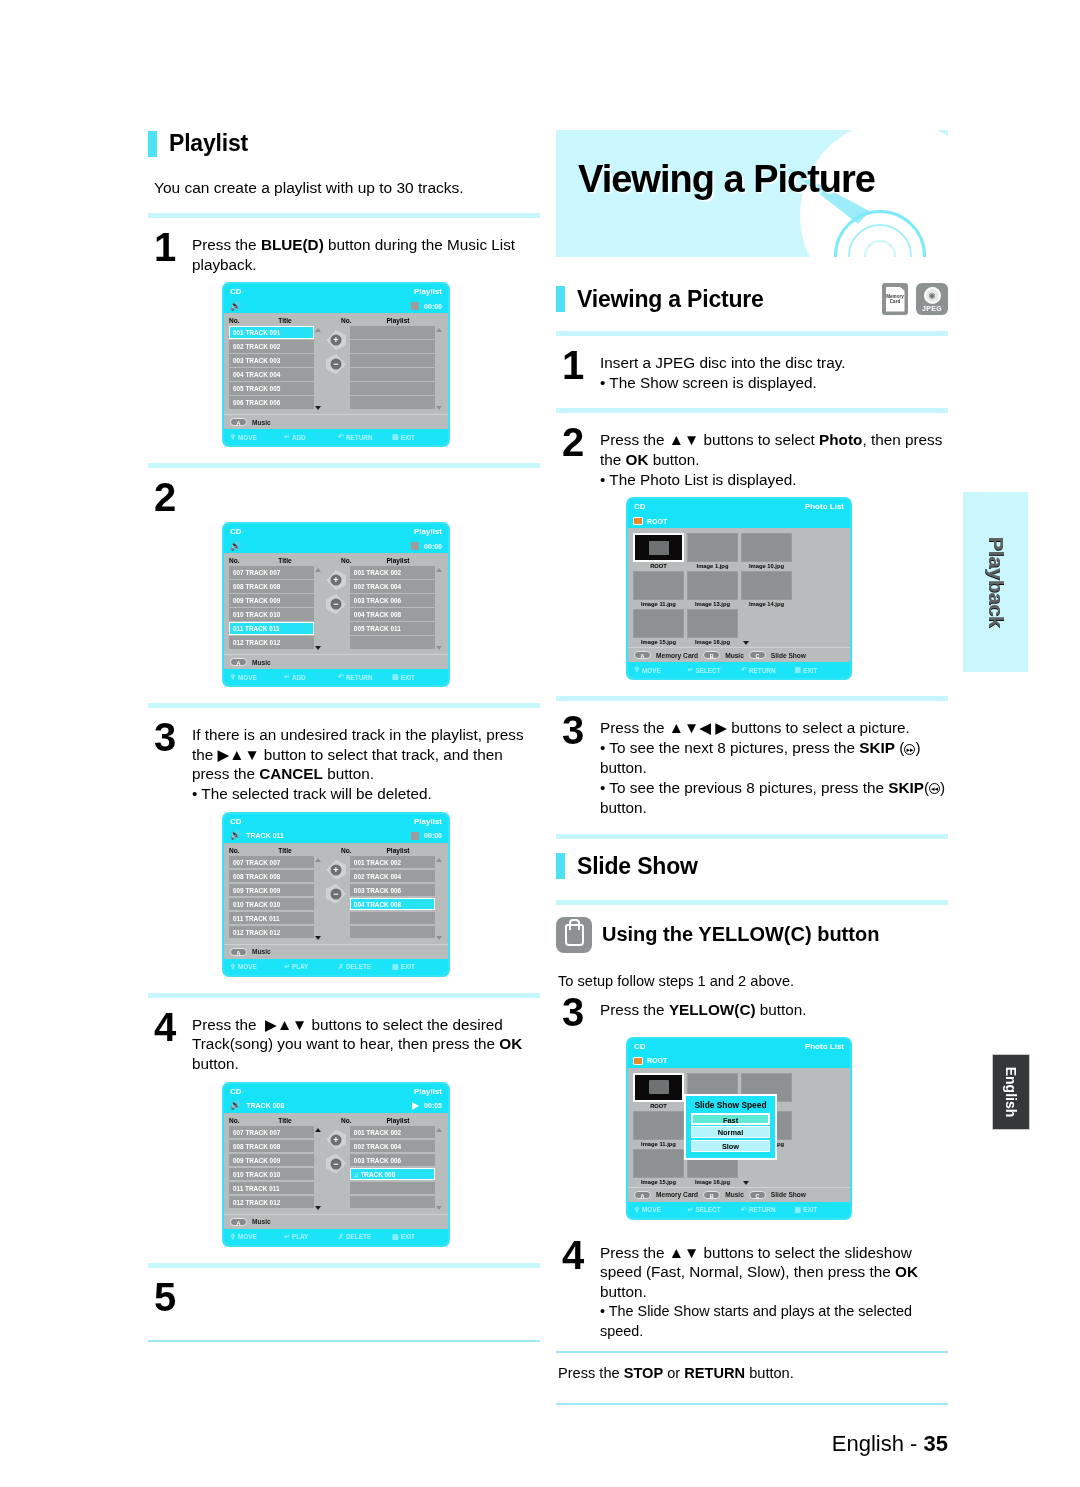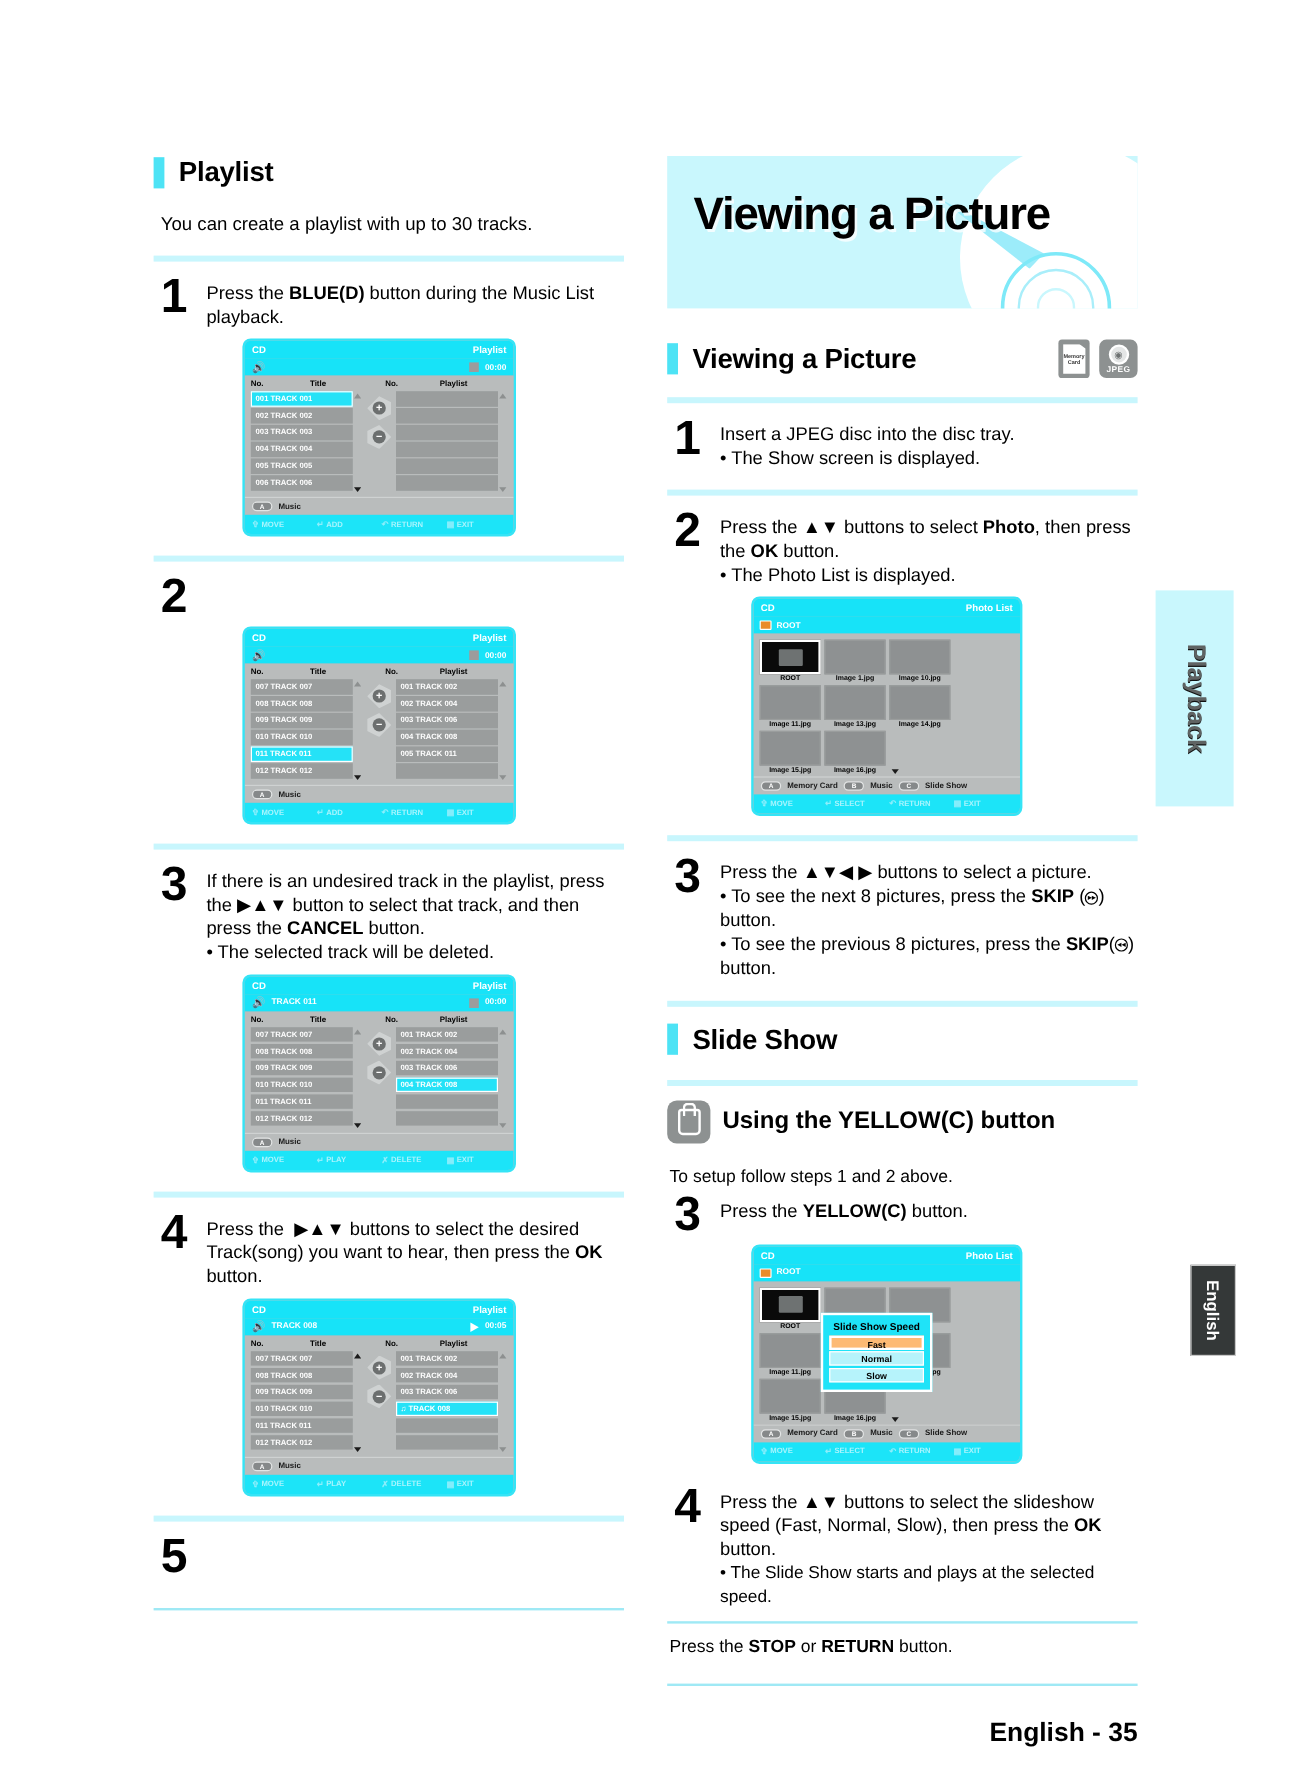--- a/index.html
+++ b/index.html
@@ -8,21 +8,21 @@
     width:1080px; height:1487px;
     background:#ffffff;
     font-family:"Liberation Sans", sans-serif;
     color:#000;
     position:relative;
     overflow:hidden;
   }
   .page { position:absolute; inset:0; }
 
   
-  .col-left  { position:absolute; left:128px;  top:130px; width:392px; }
+  .col-left  { position:absolute; left:148px;  top:130px; width:392px; }
   .col-right { position:absolute; left:556px;  top:130px; width:392px; }
 
   
   .sec-head { display:flex; align-items:center; gap:12px; margin:0 0 6px 0; }
   .sec-bar  { width:9px; height:26px; background:#4de3f5; flex:none; }
   .sec-title{ font-size:23px; font-weight:bold; letter-spacing:-.2px; }
 
   .intro { font-size:15.5px; margin:22px 0 0 6px; }
 
   .rule { height:5px; background:#c8f6fd; margin:16px 0 12px 0; }
@@ -170,21 +170,21 @@
   .popup {
     position:absolute; left:56px; top:26px; width:93px;
     background:#1fe3f8; border:2px solid #ffffff; padding:3px 5px 5px 5px;
   }
   .popup .ptitle { font-size:8.4px; font-weight:bold; color:#000; text-align:center; padding:1px 0 3px 0; }
   .popup .opt {
     background:#b6f3fb; border:1px solid #ffffff; color:#000;
     font-size:7.4px; font-weight:bold; text-align:center;
     height:12px; line-height:12px; margin-bottom:1.5px;
   }
-  .popup .opt.sel { background:#fdba74; border:2px solid #ffffff; }
+  .popup .opt.sel { background:#5eead4; border:2px solid #ffffff; }
 
   
   .banner {
     width:392px; height:127px; background:#c9f7fd; position:relative; overflow:hidden;
   }
   .banner .disc {
     position:absolute; right:-42px; top:-10px; width:190px; height:190px;
     border-radius:50%; background:#ffffff;
   }
   .banner .ring1 { position:absolute; right:22px; top:80px; width:92px;height:92px;border-radius:50%;border:3px solid #7ee9f8; }
@@ -240,21 +240,21 @@
 
   .sub-head { display:flex; align-items:center; gap:10px; margin:10px 0 20px 0; }
   .sub-title { font-size:20px; font-weight:bold; }
 
   .stop-head { font-size:18px; font-weight:bold; margin:14px 0 10px 0; }
 
   .pagenum {
     position:absolute; right:0; bottom:0;
     font-size:22px; font-weight:bold;
   }
-  .pagenum .lang { font-weight:bold; }
+  .pagenum .lang { font-weight:normal; }
 
   
   .tab-playback {
     position:absolute; left:963px; top:492px; width:65px; height:180px;
     background:#c9f7fd;
   }
   .tab-playback span {
     position:absolute; left:50%; top:50%;
     transform:translate(-50%,-50%) rotate(90deg);
     font-size:21px; font-weight:bold; color:#5f6363;

